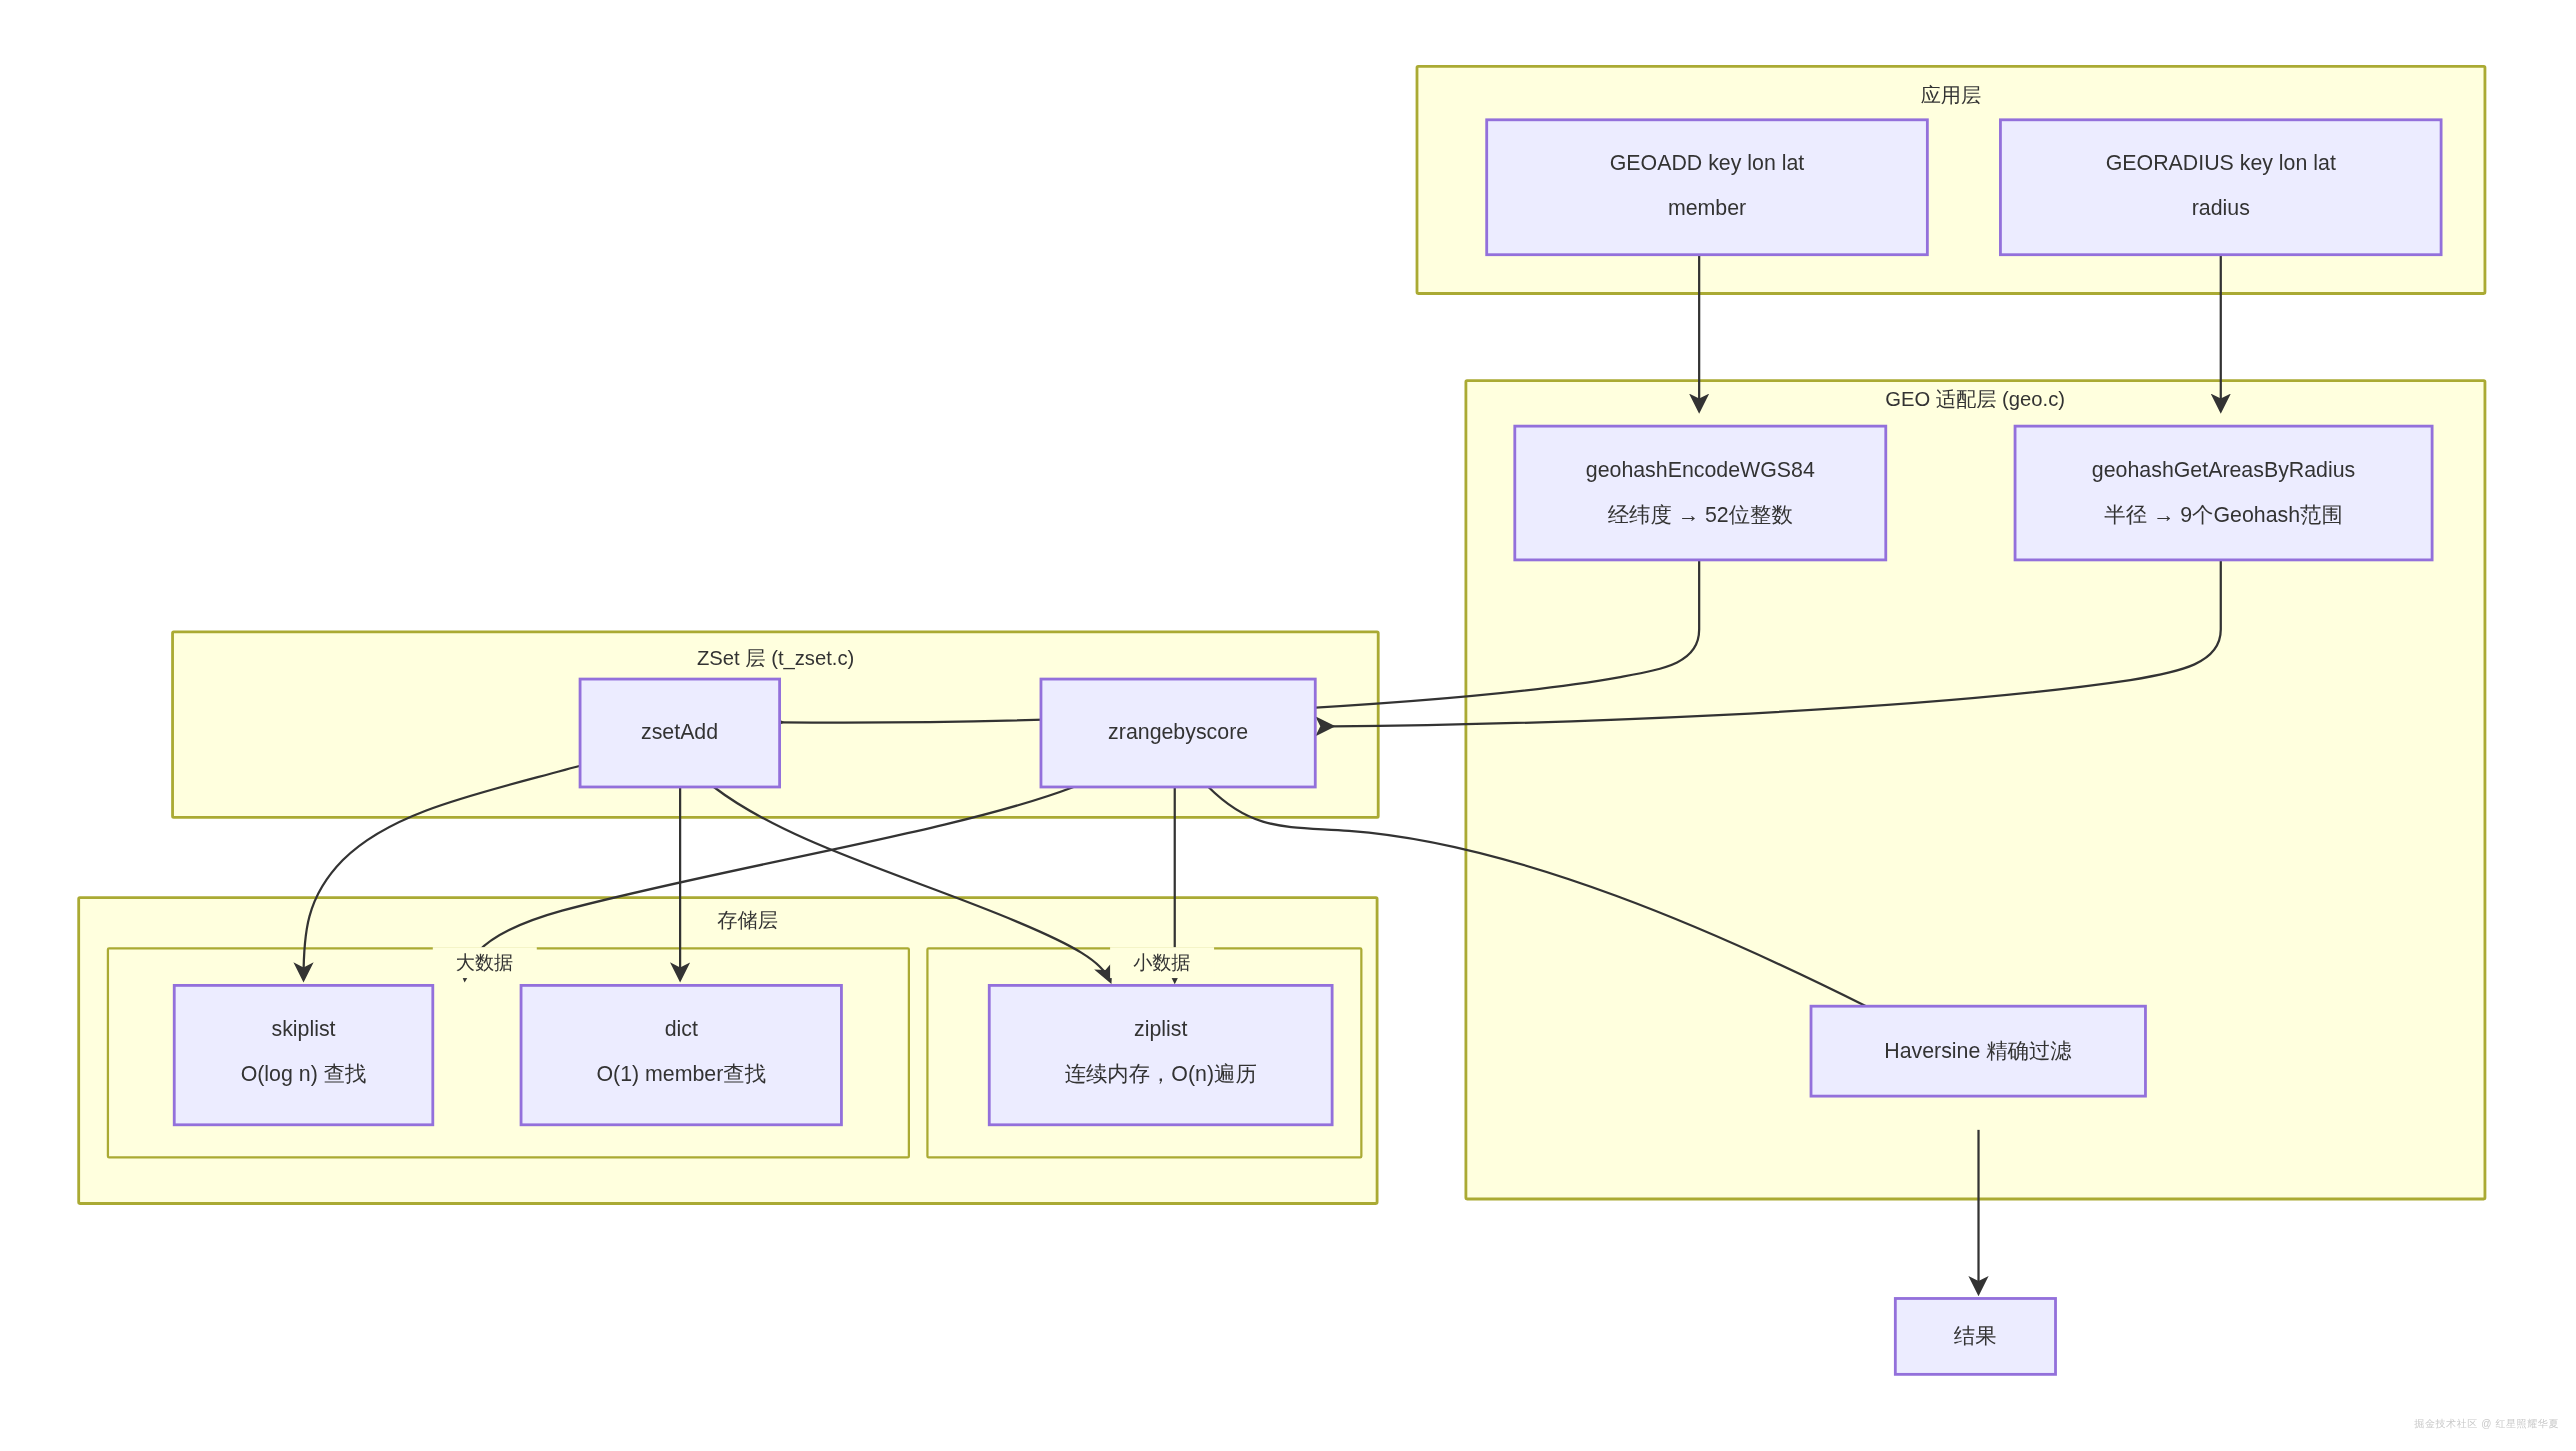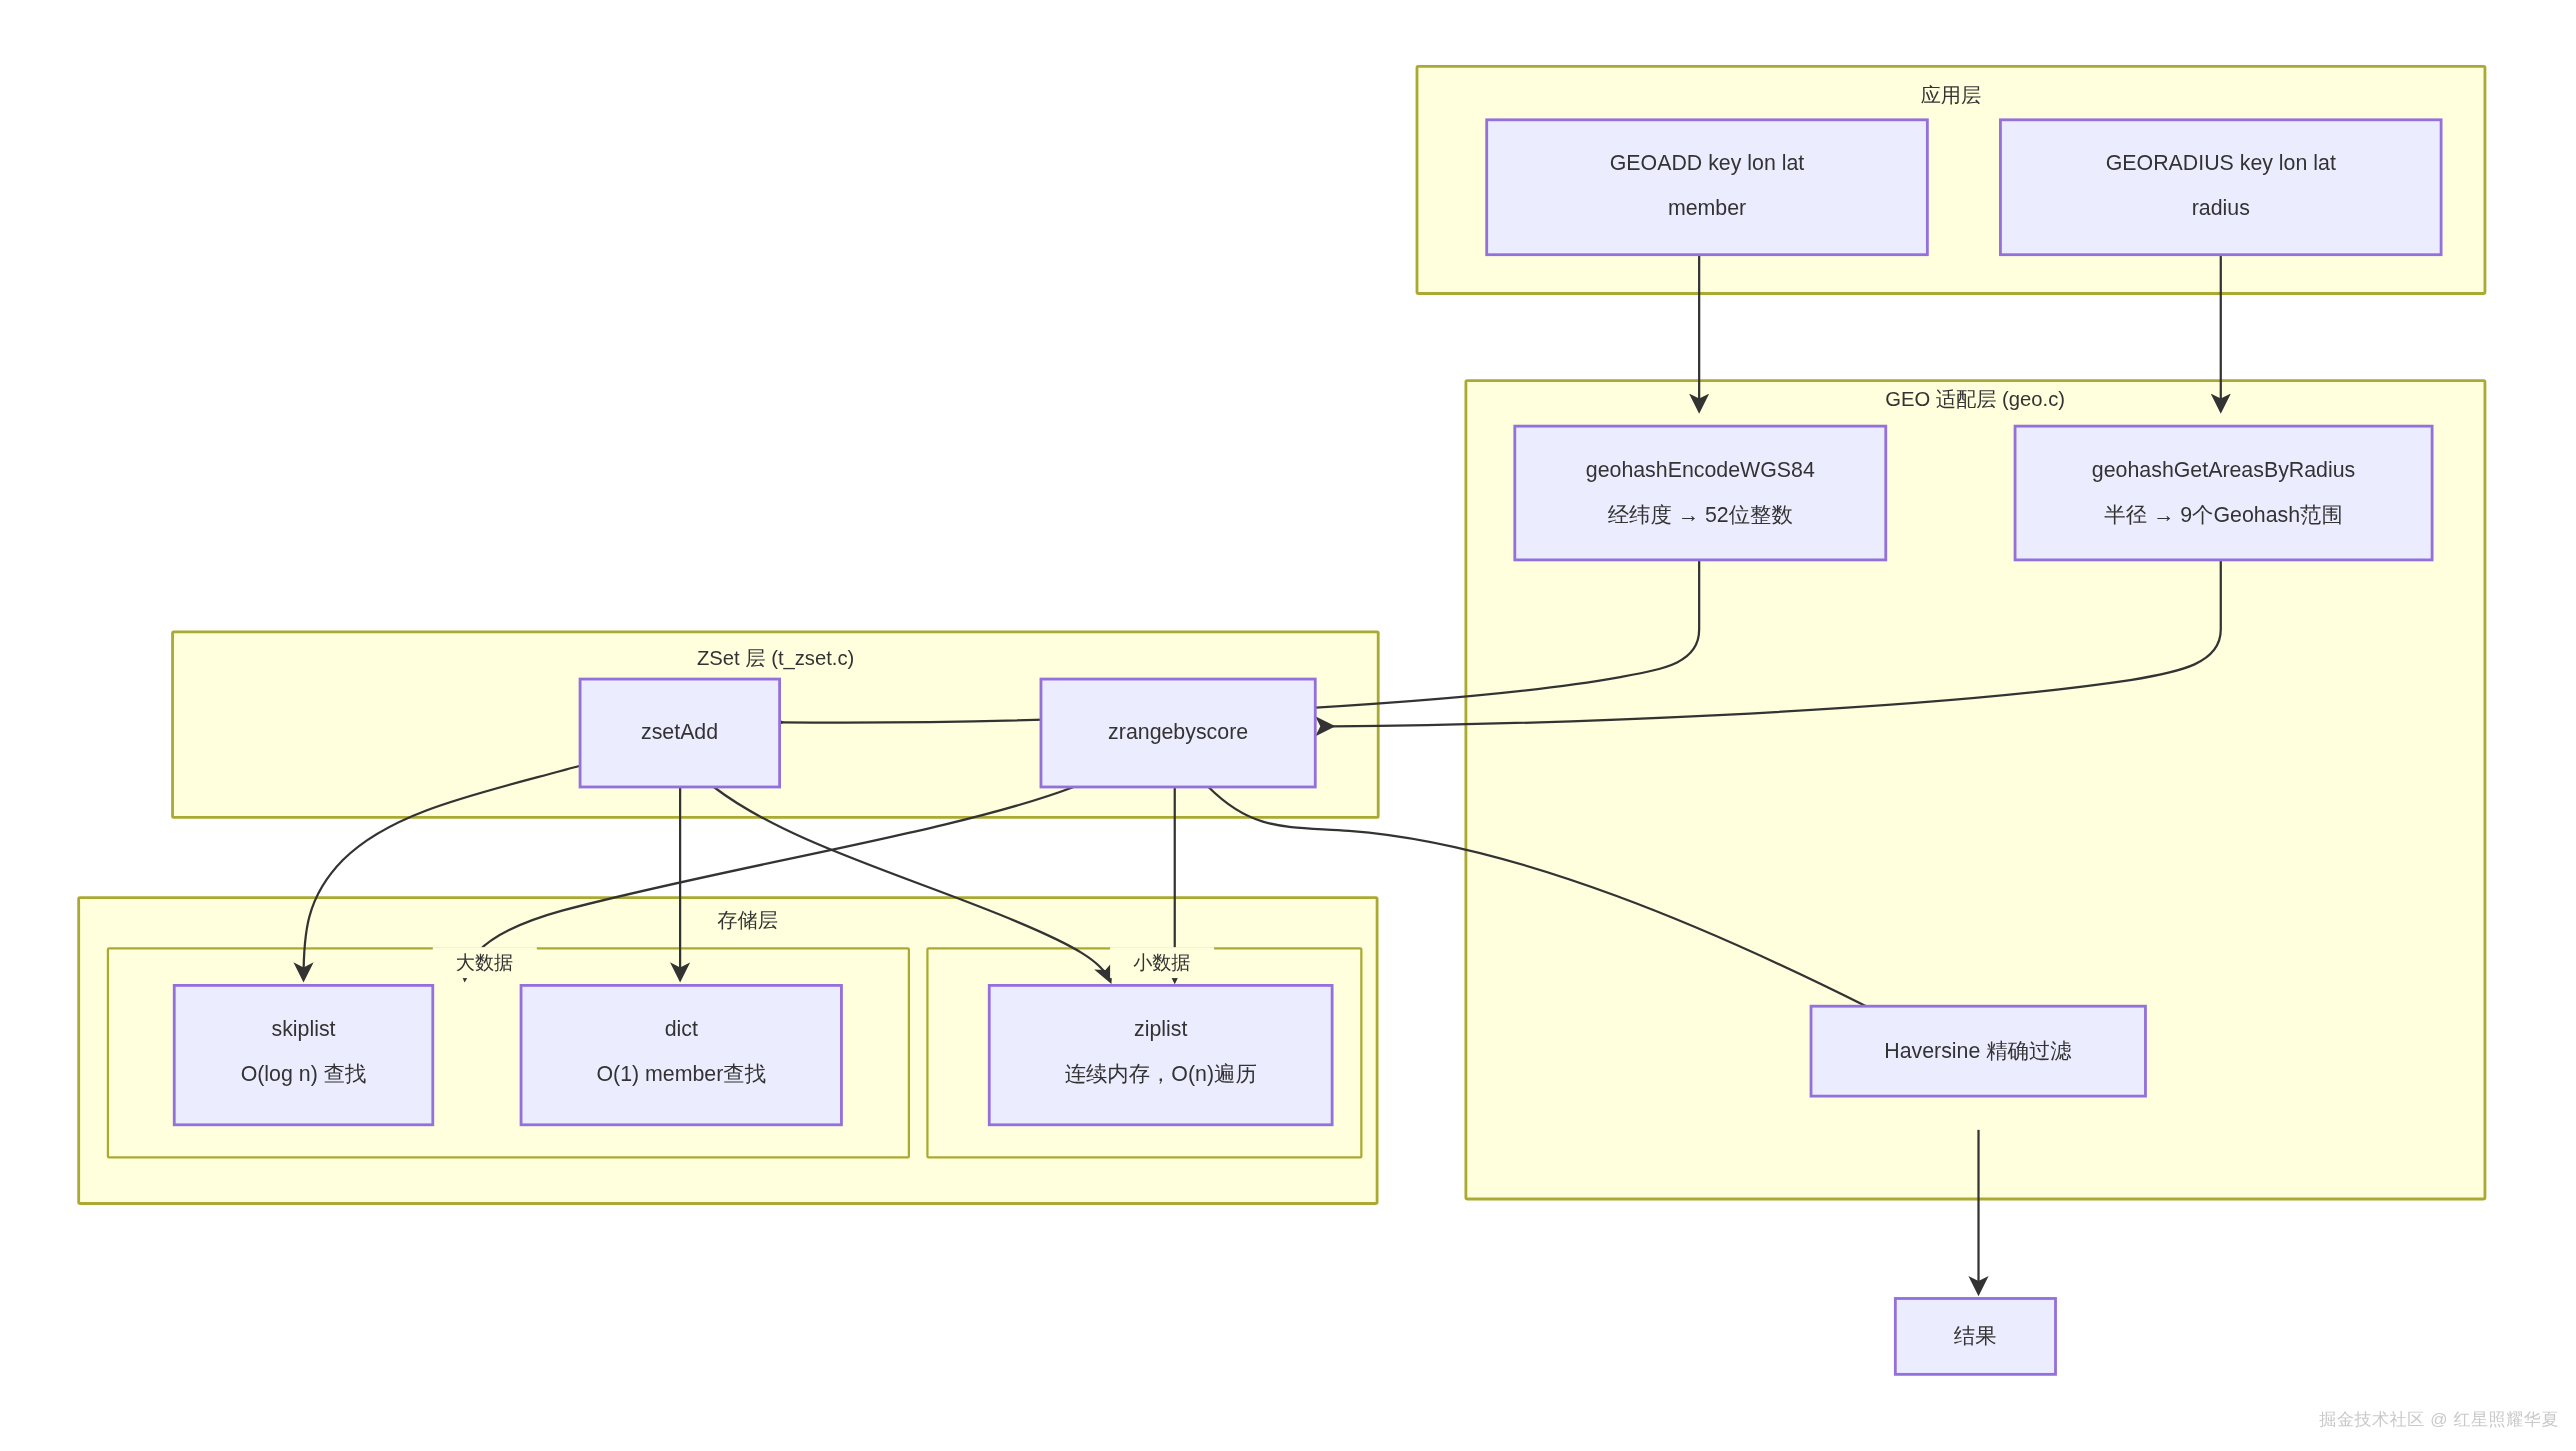--- a/index.html
+++ b/index.html
@@ -67,21 +67,21 @@
   }
   .arrowhead {
     fill: #333333;
     stroke: none;
   }
   .watermark {
     position: absolute;
     right: 17px;
     bottom: 21.4px;
     font-family: "Liberation Sans", "DejaVu Sans", sans-serif;
-    font-size: 17px;
+    font-size: 10px;
     color: #c9c9c9;
     white-space: nowrap;
     letter-spacing: 0.6px;
   }
 </style>
 </head>
 <body>
 
 <div id="diagram-root">
 <svg class="diagram" viewBox="0 0 4583 2583" xmlns="http://www.w3.org/2000/svg">

